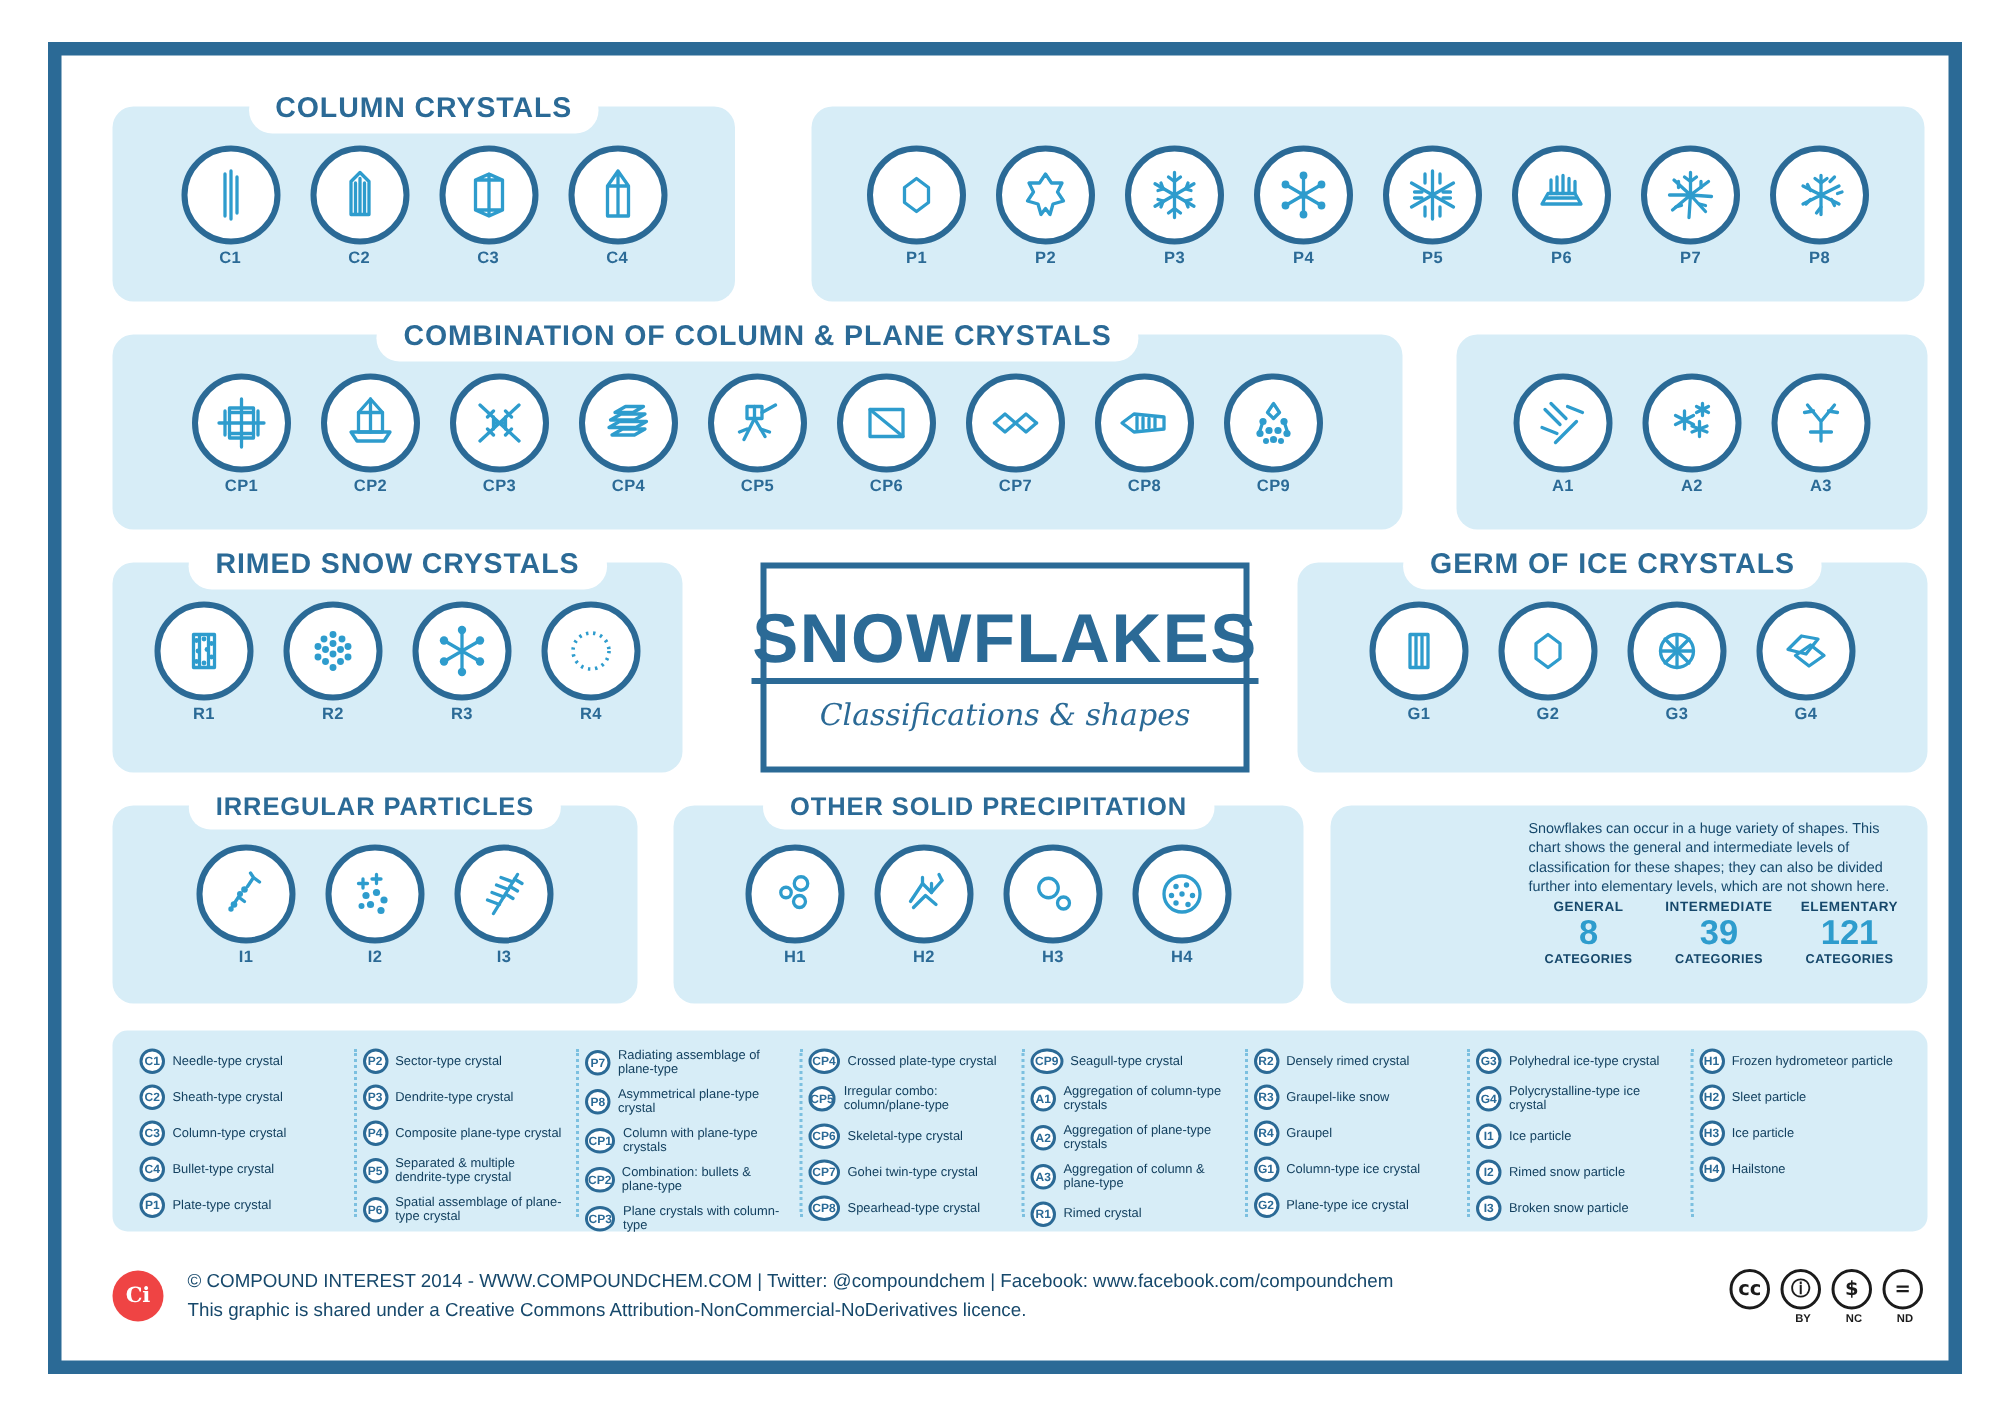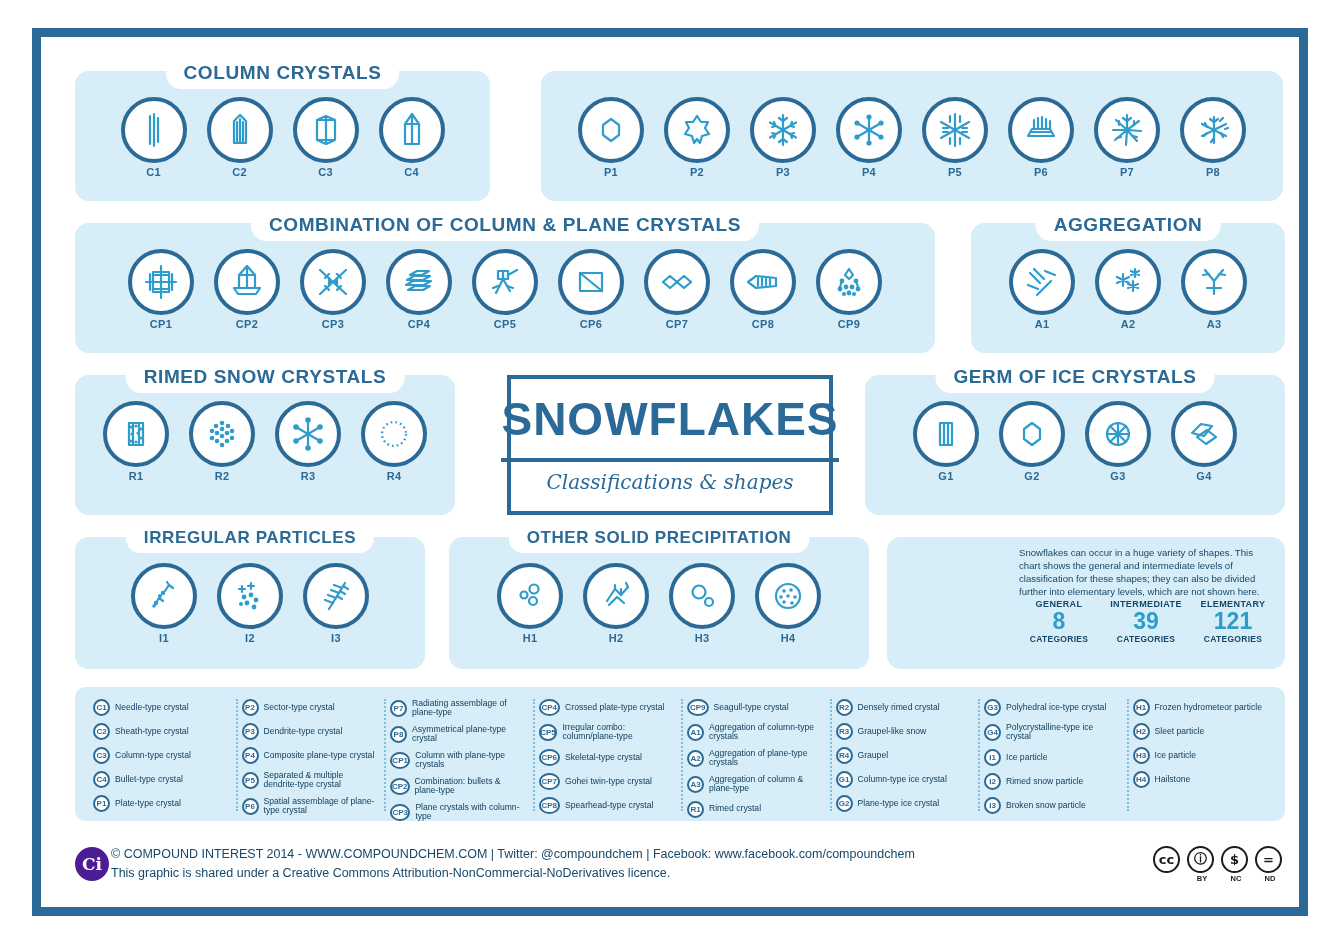--- a/index.html
+++ b/index.html
@@ -67,21 +67,21 @@
   #p-rimed{position:absolute;left:0;top:0;width:380px;height:140px;}
   #p-germ{position:absolute;left:790px;top:0;width:420px;height:140px;}
   #logo-box{
     position:absolute;left:432px;top:0;width:326px;height:140px;
     border:4px solid #2b6a96;background:#ffffff;
     display:flex;flex-direction:column;align-items:center;justify-content:center;
     box-sizing:border-box;
   }
   #logo-box .wordmark{
     font-size:46px;font-weight:bold;letter-spacing:1px;color:#2b6a96;
-    line-height:1;border-bottom:4px solid #2b6a96;padding-bottom:16px;
+    line-height:1;border-bottom:4px solid #2b6a96;padding-bottom:4px;
   }
   #logo-box .subline{
     margin-top:8px;font-family:"DejaVu Serif",serif;font-style:italic;
     font-size:20px;color:#2b6a96;
   }
 
   .row4wrap{position:absolute;left:34px;top:500px;width:1210px;height:132px;}
   #p-irreg{position:absolute;left:0;top:0;width:350px;height:132px;}
   #p-other{position:absolute;left:374px;top:0;width:420px;height:132px;}
   #p-key{position:absolute;left:812px;top:0;width:398px;height:132px;}
@@ -129,23 +129,23 @@
     padding:0 1px;
   }
   .legtxt{font-size:8.6px;color:#13405f;line-height:1.1;}
 
   
   #footer{
     position:absolute;left:34px;top:798px;width:1210px;height:58px;
     display:flex;align-items:center;
   }
   #ci-logo{
-    width:34px;height:34px;border-radius:50%;background:#4c1d95;
+    width:34px;height:34px;border-radius:50%;background:#ef4444;
     display:flex;align-items:center;justify-content:center;
-    color:#ffffff;font-weight:bold;font-size:17px;margin-right:2px;
+    color:#ffffff;font-weight:bold;font-size:14px;margin-right:16px;
     font-family:"DejaVu Serif",serif;
   }
   #footer-text{flex:1;font-size:12.5px;line-height:1.5;color:#16486b;}
   #cc-icons{display:flex;gap:4px;align-items:flex-start;margin-left:28px;}
   .cc{width:30px;text-align:center;}
   .cc .circ{
     width:27px;height:27px;border-radius:50%;border:2.2px solid #1b1b1b;
     display:flex;align-items:center;justify-content:center;
     font-size:13px;font-weight:bold;color:#1b1b1b;box-sizing:border-box;
     font-family:"DejaVu Sans",sans-serif;
@@ -444,21 +444,20 @@
               </g>
             </svg>
           </div>
           <div class="code">CP9</div>
         </div>
 
       </div>
     </div>
 
     <div class="panel" id="p-agg">
-      <div class="panel-title">AGGREGATION</div>
       <div class="row-icons">
 
         <div class="cell">
           <div class="disc">
             <svg width="42" height="42" viewBox="0 0 42 42">
               <g class="st">
                 <path d="M9 12 L19 22 M13 8 L23 18 M20 30 L30 20 M16 34 L26 24"></path>
                 <path d="M7 24 L17 28 M24 10 L34 14"></path>
               </g>
             </svg>

